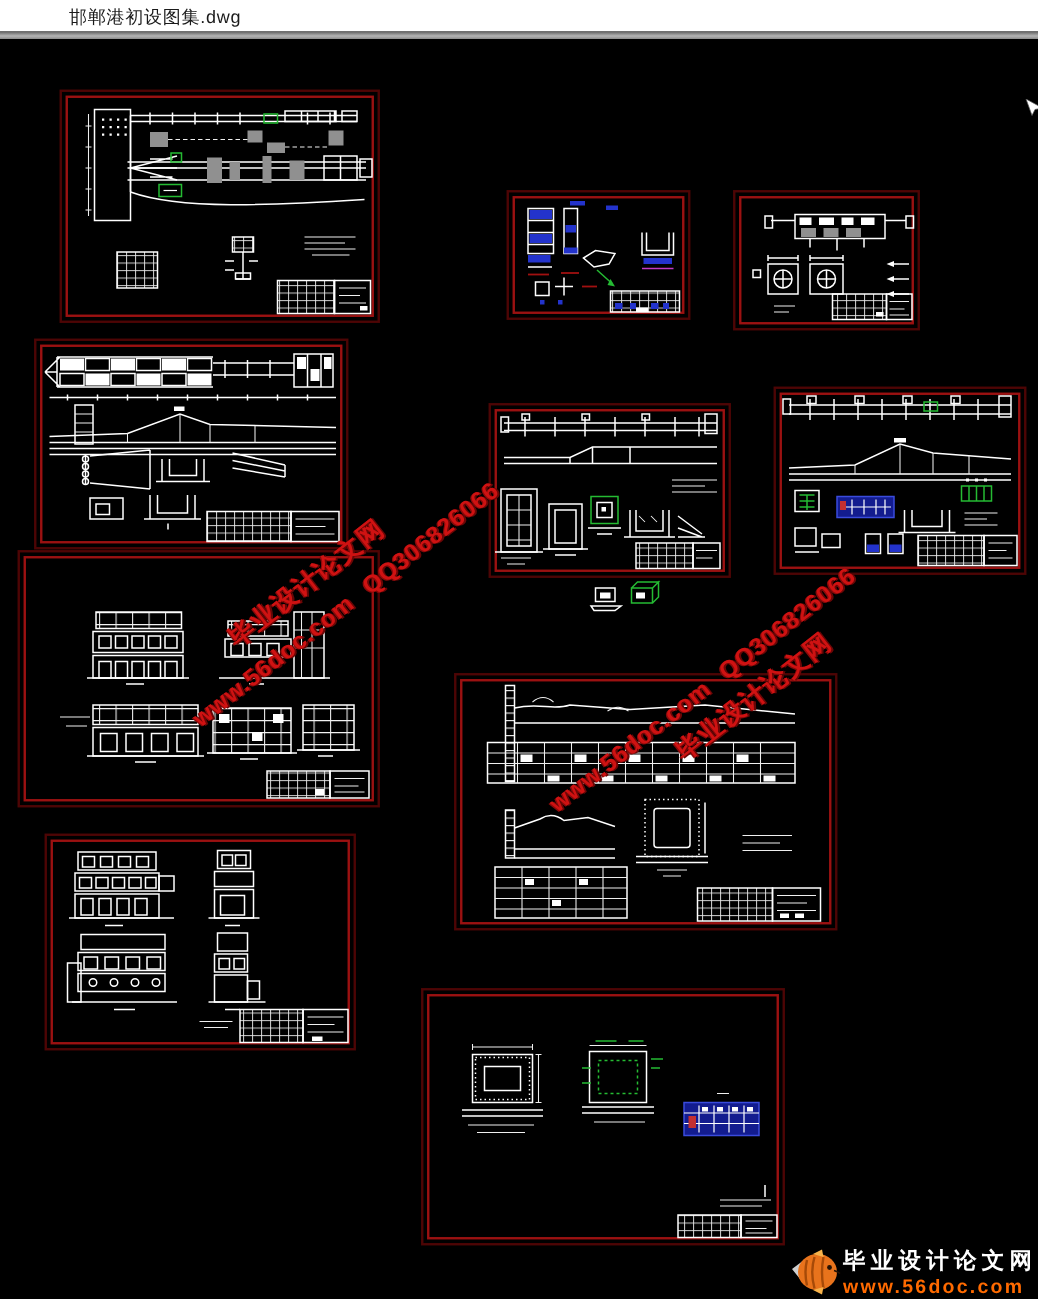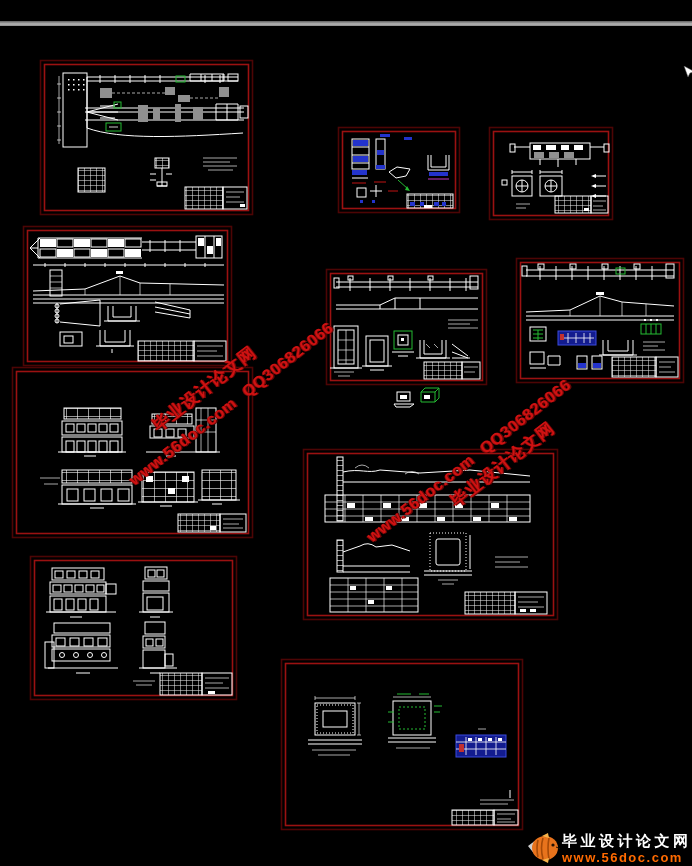--- a/index.html
+++ b/index.html
@@ -529,15 +529,18 @@
         <div class="logo-name">毕业设计论文网</div>
         <div class="logo-url">www.56doc.com</div>
       </div>
     </div>
 
     <svg class="cursor" width="12" height="14" viewBox="0 0 12 14">
       <path d="M1 0l4 11 2-4 5-1z" fill="#fff" stroke="#555" stroke-width=".5"></path>
     </svg>
   </div>
 
+  <div class="titlebar">
+    <span class="title-text">邯郸港初设图集.dwg</span>
+  </div>
   <div class="titlebar-edge"></div>
 
 </div>
 
 </body></html>

